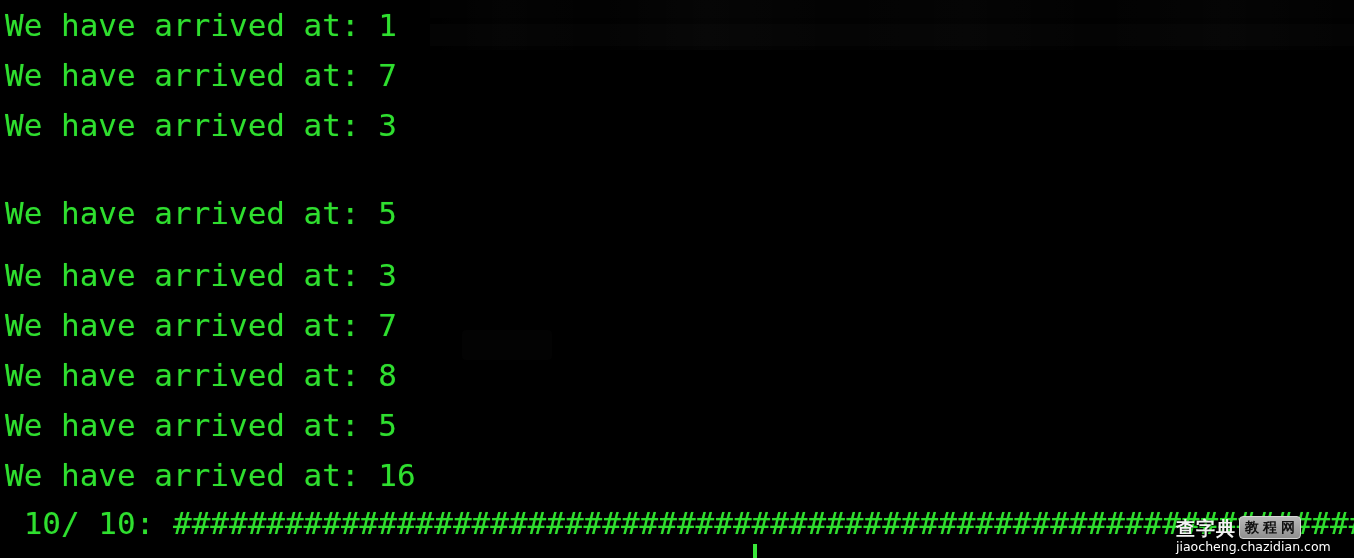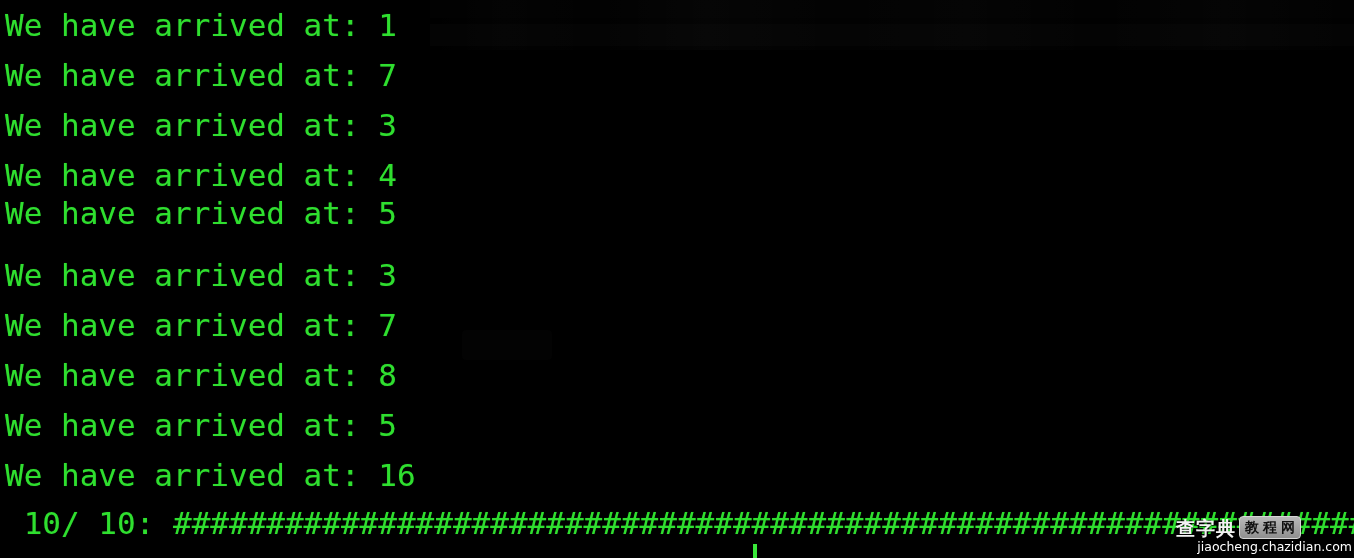--- a/index.html
+++ b/index.html
@@ -155,21 +155,21 @@
     font-family: "DejaVu Sans", "Liberation Sans", sans-serif;
     font-size: 14px;
     font-weight: bold;
     line-height: 19px;
   }
   .wm-url {
     position: absolute;
     top: 23px;
     left: 0px;
     width: 176px;
-    text-align: right;
+    text-align: left;
     color: #ffffff;
     font-family: "DejaVu Sans", "Liberation Sans", sans-serif;
     font-size: 12.5px;
     line-height: 15px;
     text-shadow: 0 1px 2px rgba(0,0,0,0.9);
   }
 </style>
 </head>
 <body>
 
@@ -177,21 +177,20 @@
   <div class="ghost-row r0"></div>
   <div class="ghost-row r1"></div>
 </div>
 <div class="ghost-blob"></div>
 
 <div class="terminal">
 
   <div class="term-line" style="top:0px">We have arrived at: 1</div>
   <div class="term-line" style="top:50px">We have arrived at: 7</div>
   <div class="term-line" style="top:100px">We have arrived at: 3</div>
-  <div class="term-line" style="top:150px">We have arrived at: 4</div>
   <div class="term-line" style="top:188px">We have arrived at: 5</div>
   <div class="term-line" style="top:250px">We have arrived at: 3</div>
   <div class="term-line" style="top:300px">We have arrived at: 7</div>
   <div class="term-line" style="top:350px">We have arrived at: 8</div>
   <div class="term-line" style="top:400px">We have arrived at: 5</div>
   <div class="term-line" style="top:450px">We have arrived at: 16</div>
 
   <div class="progress-line" style="top:498px"> 10/ 10: ################################################################</div>
 
   <div class="partial-line"></div>

